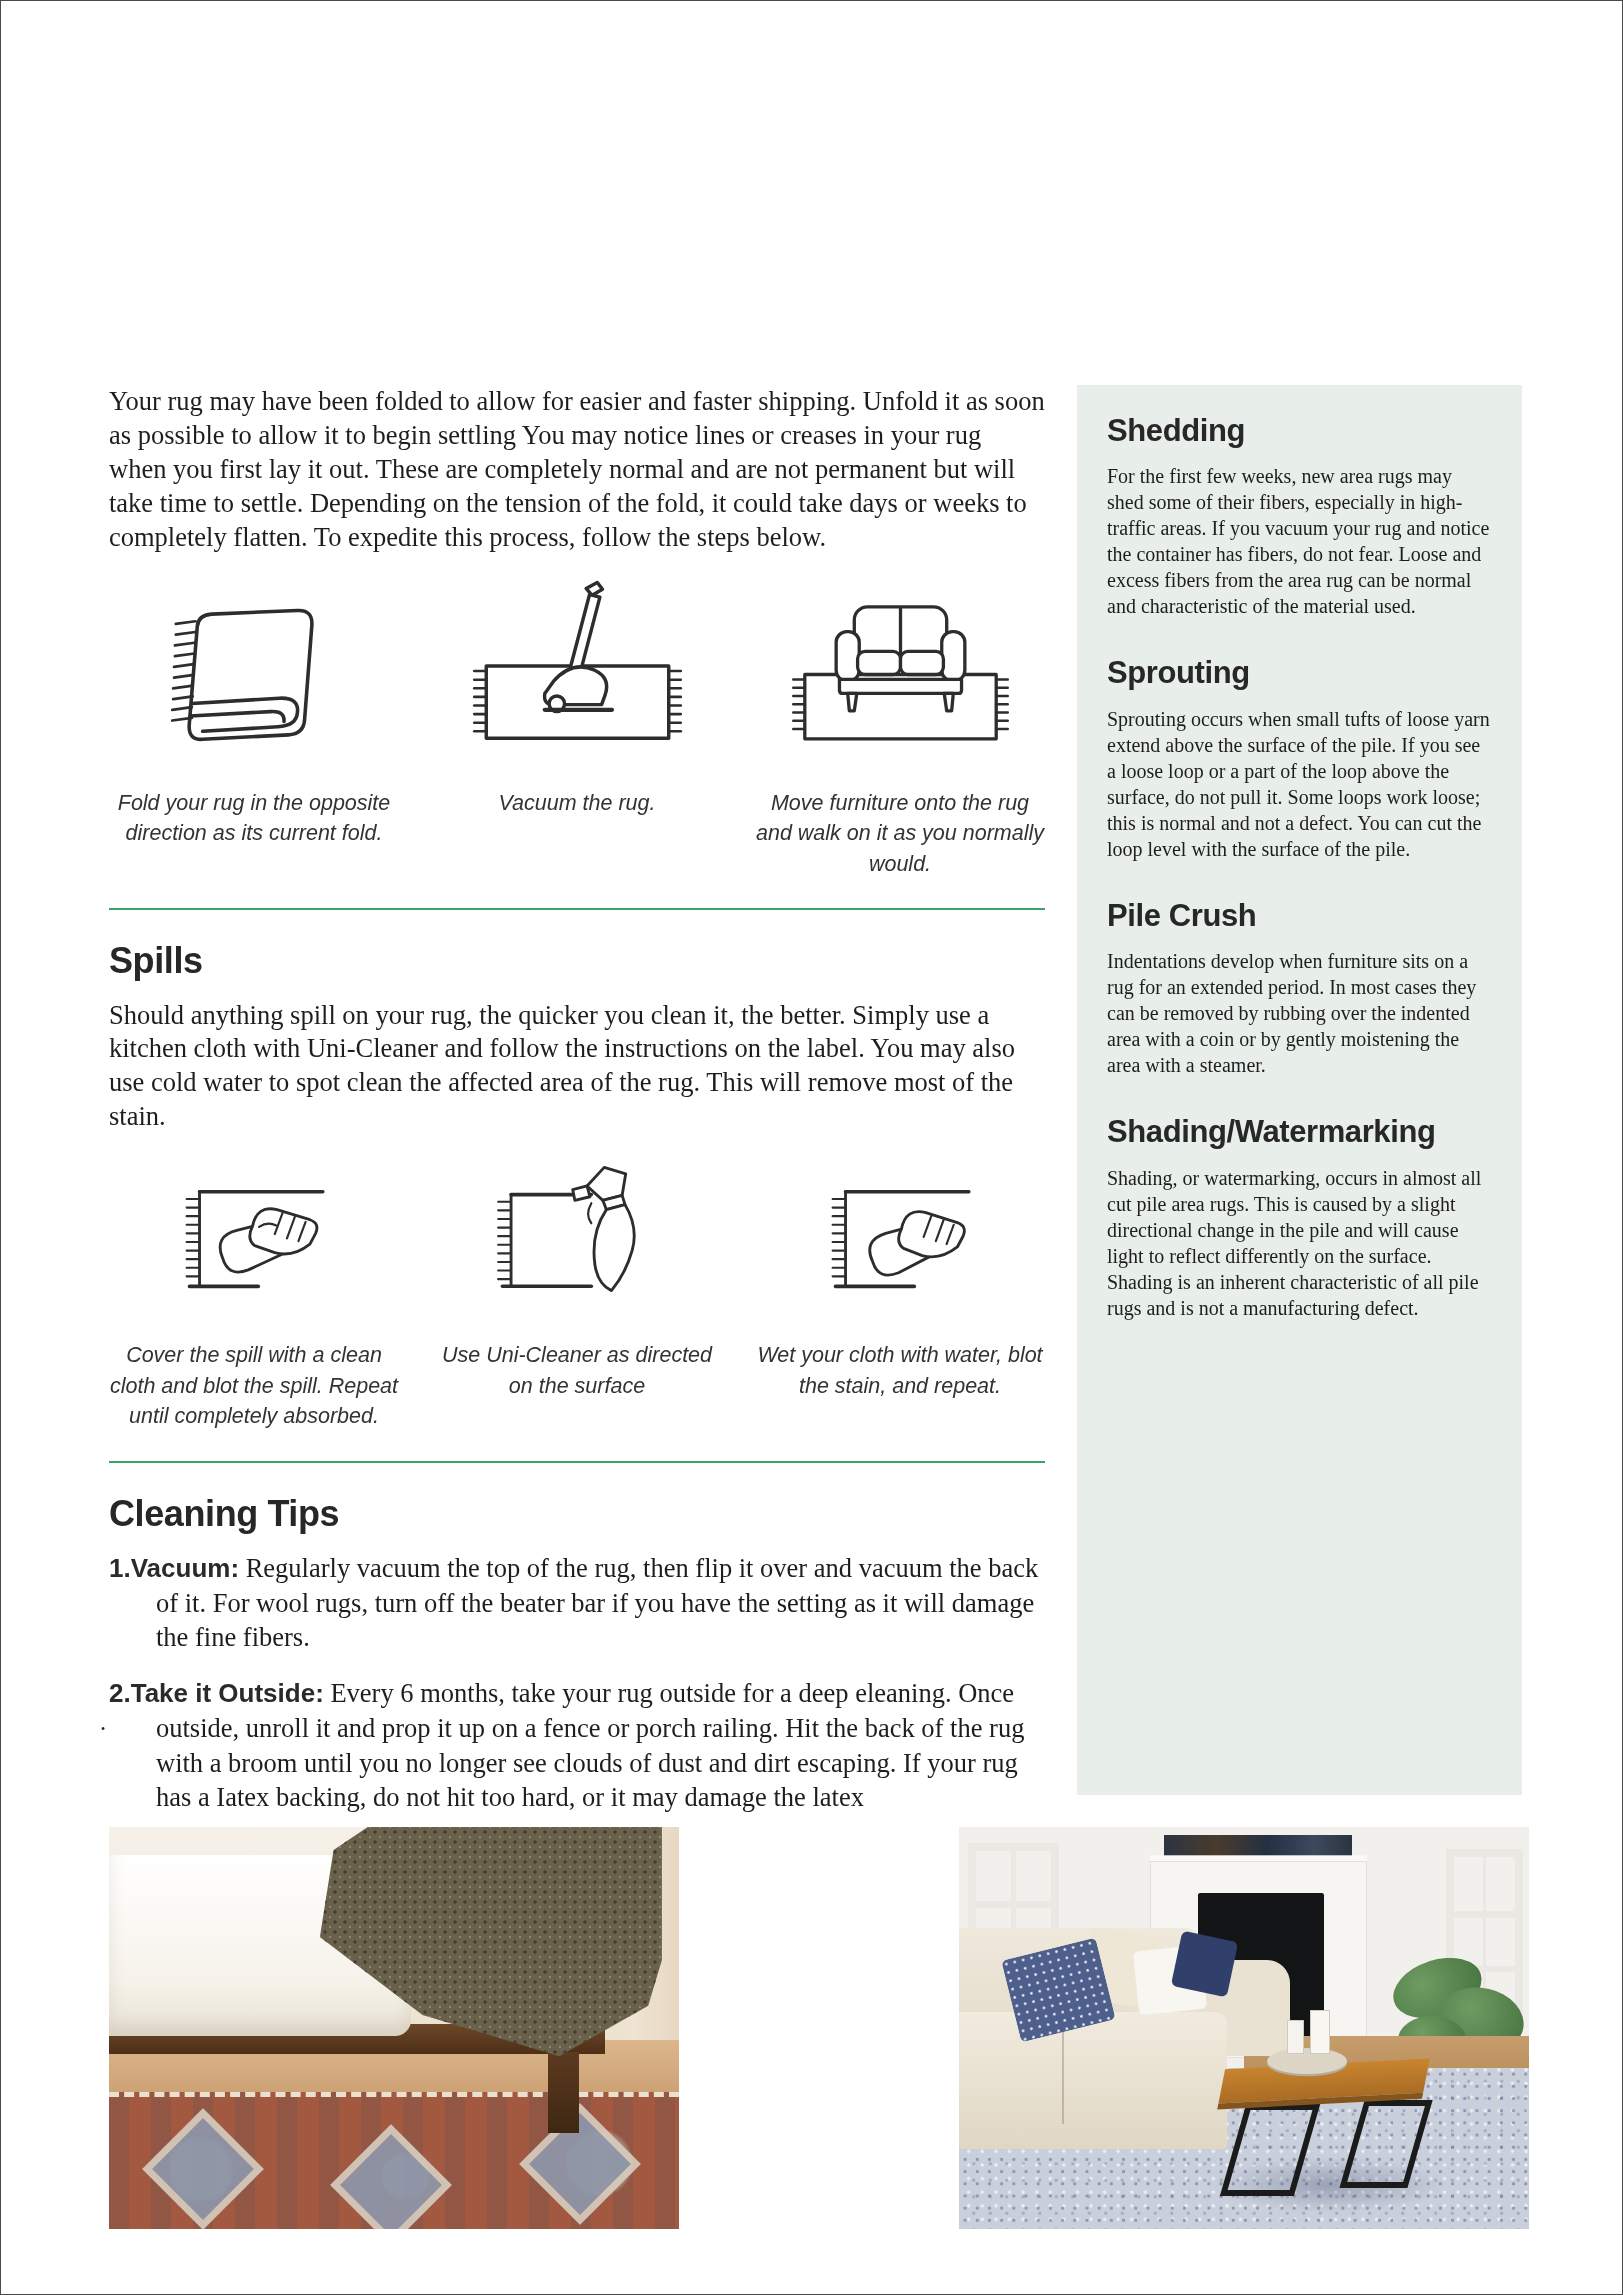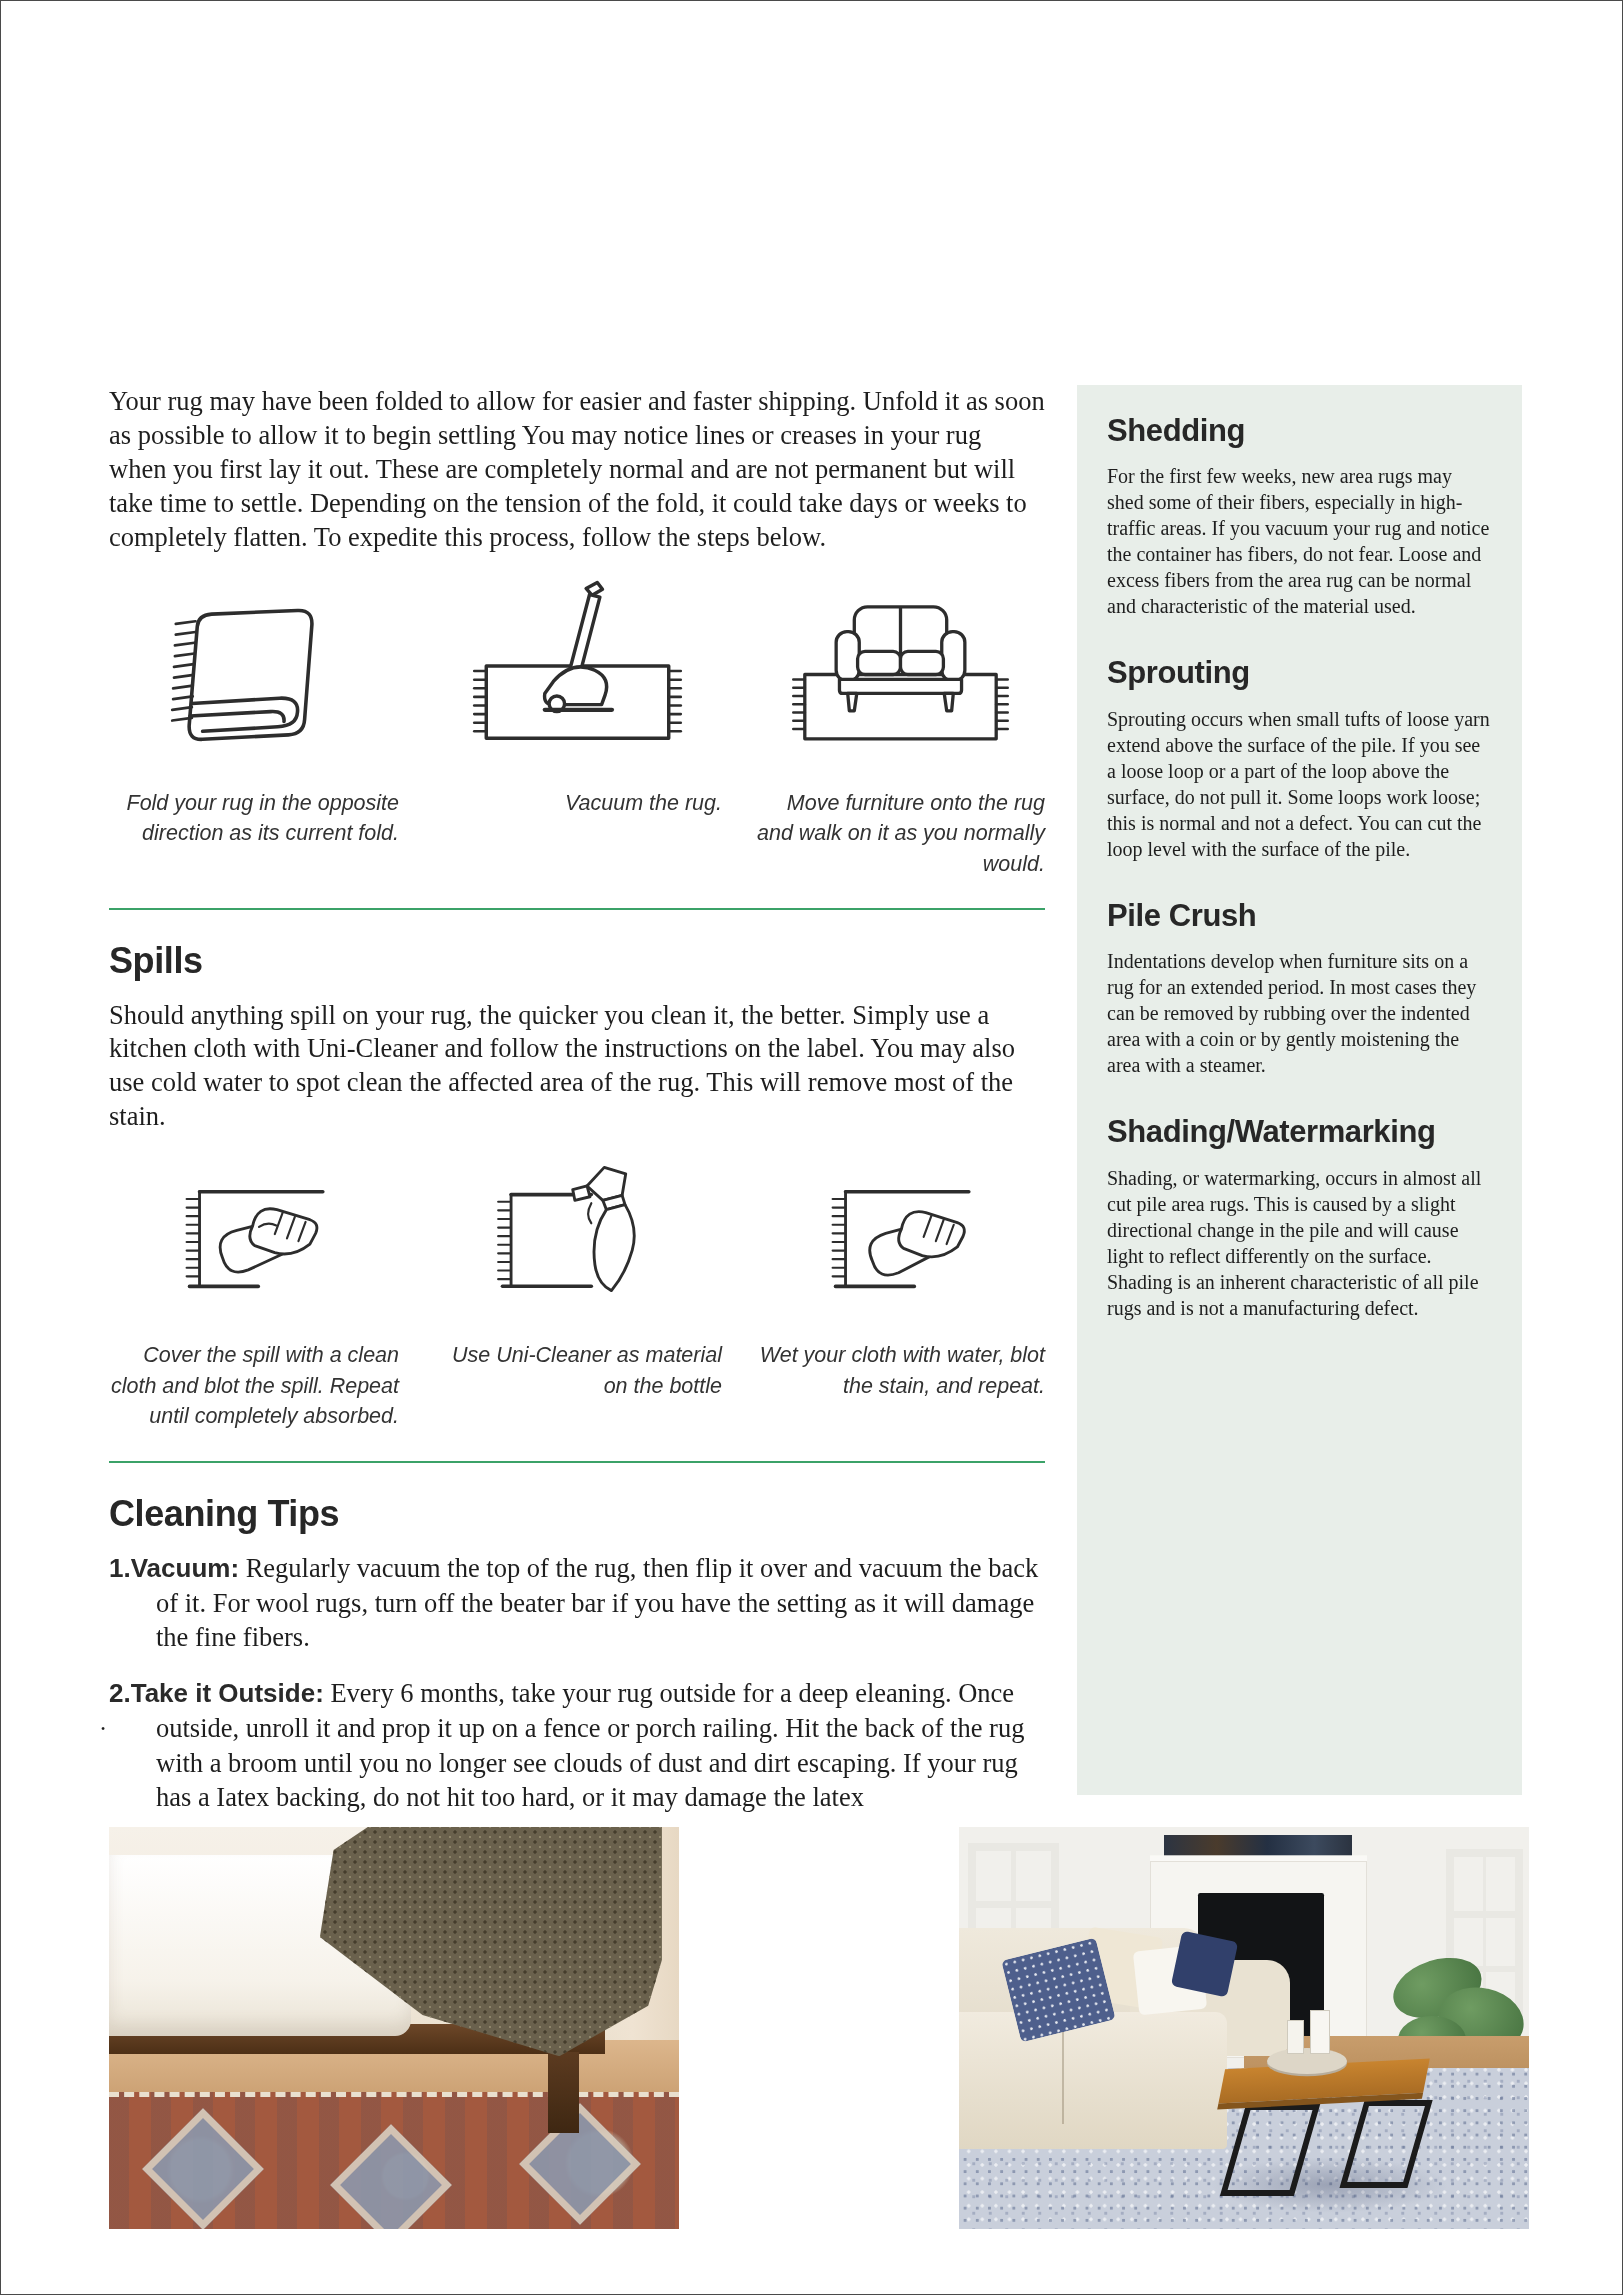--- a/index.html
+++ b/index.html
@@ -15,21 +15,21 @@
   
   .left-col{position:absolute;left:108px;top:384px;width:936px;}
   .sidebar{position:absolute;left:1076px;top:384px;width:445px;min-height:1410px;box-sizing:border-box;
            background:#e8eee9;padding:29px 30px 33px 30px;}
 
   h2.sec{font-family:"Liberation Sans",sans-serif;font-weight:bold;font-size:36px;color:#272727;
          letter-spacing:-0.4px;margin:0 0 18.7px;line-height:1.05;}
   .body-text{font-size:26.5px;line-height:1.28;margin:0;}
 
   .steps{display:flex;gap:33px;margin:23px 0 0;}
-  .step{flex:1;text-align:right;}
+  .step{flex:1;text-align:center;}
   .icon-box{display:flex;align-items:flex-end;justify-content:center;}
   .steps.row1 .icon-box{height:181px;}
   .steps.row2 .icon-box{height:154px;}
   .caption{font-family:"Liberation Sans",sans-serif;font-style:italic;font-weight:400;font-size:21.5px;
            line-height:1.42;color:#333;margin-top:29px;}
   .step svg{display:block;margin:0 auto;}
 
   .divider{border:none;border-top:2.9px solid #3ba268;margin:29px 0 32px;}
 
   .tips{margin-top:2.9px;}
@@ -270,21 +270,21 @@
                 <line x1="10" y1="158" x2="26" y2="158"></line>
                   <line x1="10" y1="170" x2="26" y2="170"></line>
               </g>
               <path fill="#fff" d="M134 40 L158 14 L188 23 L183 53 L156 60 Z"></path>
               <path fill="#fff" d="M134 40 L114 45 L117 60 L138 55 Z"></path>
               <path fill="#fff" d="M156 60 L183 53 L187 66 L161 73 Z"></path>
               <path fill="#fff" d="M161 73 L187 66 Q206 98 197 130 Q188 162 168 186 Q149 177 145 150 Q139 106 161 73 Z"></path>
               <path d="M140 64 Q131 80 140 92" stroke-width="3"></path>
             </svg>
           </div>
-          <figcaption class="caption">Use Uni-Cleaner as material on the bottle</figcaption>
+          <figcaption class="caption">Use Uni-Cleaner as directed on the surface</figcaption>
         </figure>
         <figure class="step" style="margin:0">
           <div class="icon-box">
             <svg width="172" height="151" viewBox="0 0 240 210" fill="none" stroke="#2d2d2d" stroke-width="4" stroke-linecap="round" stroke-linejoin="round">
               <path d="M44 44 H216" stroke-width="5"></path>
               <path d="M44 44 V176"></path>
               <path d="M30 176 H140" stroke-width="5"></path>
               <g stroke-width="3">
                 <line x1="26" y1="54" x2="42" y2="54"></line>
                   <line x1="26" y1="66" x2="42" y2="66"></line>

